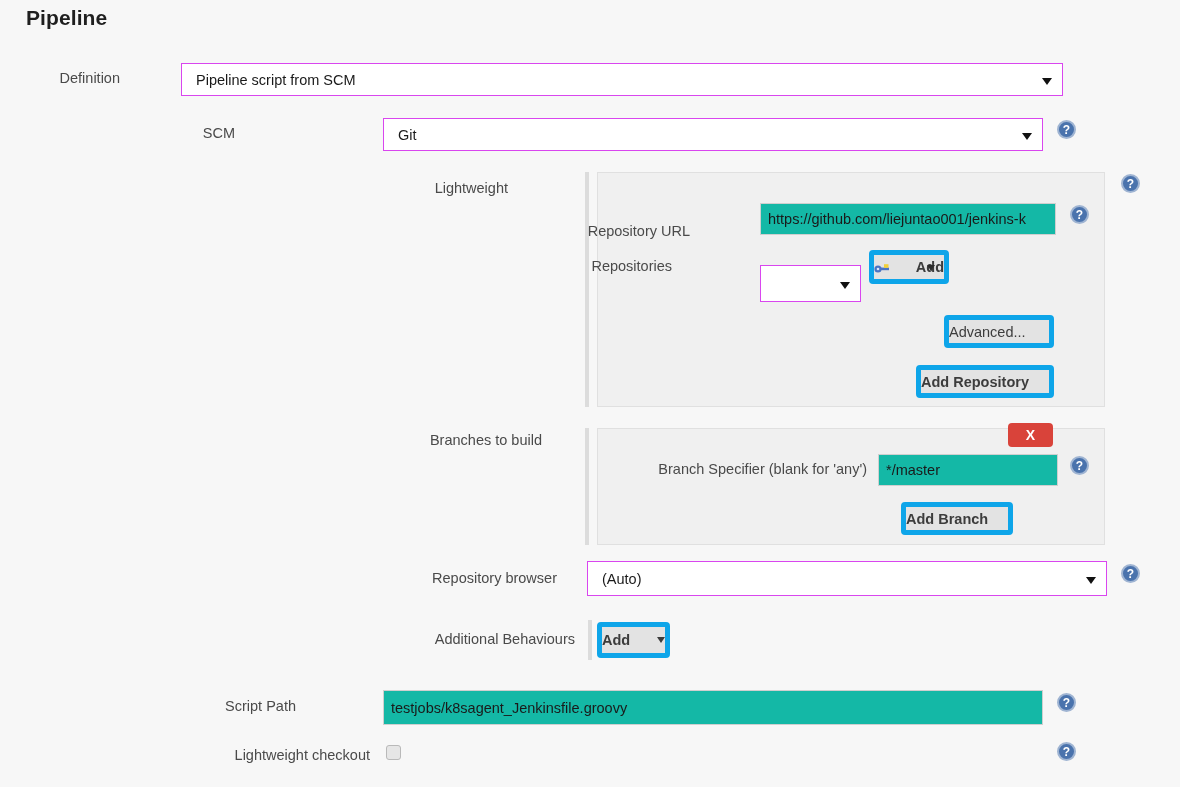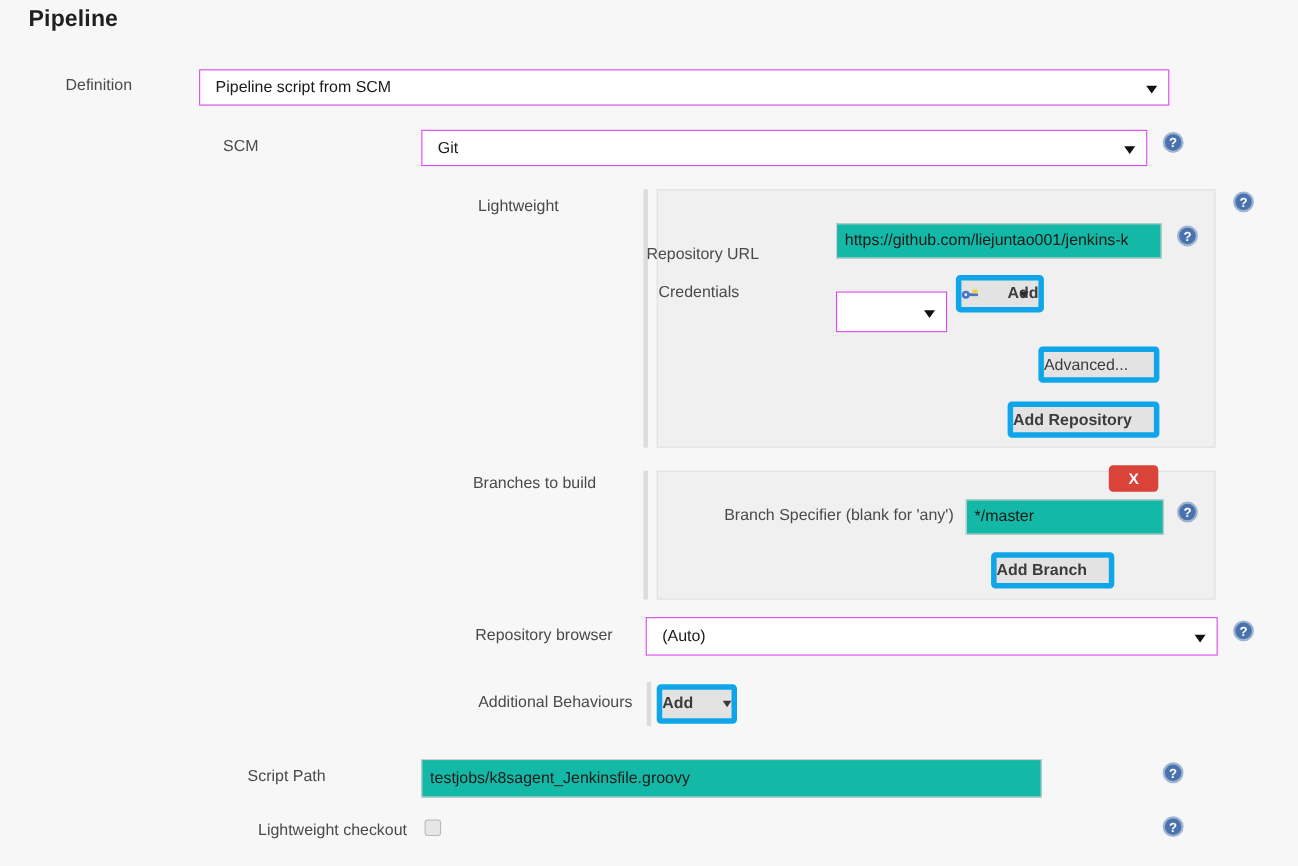--- a/index.html
+++ b/index.html
@@ -194,21 +194,21 @@
 
 <div class="lbl" style="left:330px; top:180px; width:178px;">Lightweight</div>
 <div class="accent" style="left:585px; top:172px; height:235px;"></div>
 <div class="panel" style="left:597px; top:172px; width:508px; height:235px;"></div>
 <div class="help" style="left:1121px; top:174px;">?</div>
 
 <div class="lbl" style="left:500px; top:210px; width:190px;margin-top:13px;">Repository URL</div>
 <input class="txt" style="left: 760px; top: 203px; width: 296px; height: 32px;" value="https://github.com/liejuntao001/jenkins-k">
 <div class="help" style="left:1070px; top:205px;">?</div>
 
-<div class="lbl" style="left:520px; top:258px; width:152px;">Credentials</div>
+<div class="lbl" style="left:520px; top:258px; width:152px;">Repositories</div>
 <div class="sel" style="left:760px; top:265px; width:101px; height:37px;">
   <span></span>
   <span class="caret"></span>
 </div>
 <div class="btn" style="left:869px; top:250px; width:80px; height:34px; font-weight:bold;">
   <span class="keyicon">
     <svg width="17" height="12" viewBox="0 0 17 12">
       <circle cx="4" cy="7" r="3.6" fill="#4a74c4"></circle>
       <circle cx="4" cy="7" r="1.3" fill="#dfe6f5"></circle>
       <rect x="6" y="5.6" width="9" height="2.6" fill="#4a74c4"></rect>
@@ -240,18 +240,18 @@
 <div class="help" style="left:1121px; top:564px;">?</div>
 
 <div class="lbl" style="left:330px; top:631px; width:245px;">Additional Behaviours</div>
 <div class="accent" style="left:588px; top:620px; height:40px;"></div>
 <div class="btn" style="left:597px; top:622px; width:73px; height:36px; font-weight:bold;">
   <span>Add</span>
   <span class="minicaret"></span>
 </div>
 
 <div class="lbl" style="left:100px; top:698px; width:196px;">Script Path</div>
-<input class="txt" style="left: 383px; top: 690px; width: 564px; height: 35px;" value="testjobs/k8sagent_Jenkinsfile.groovy">
+<input class="txt" style="left: 383px; top: 690px; width: 660px; height: 35px;" value="testjobs/k8sagent_Jenkinsfile.groovy">
 <div class="help" style="left:1057px; top:693px;">?</div>
 
 <div class="lbl" style="left:100px; top:747px; width:270px;">Lightweight checkout</div>
 <div class="cbox" style="left:386px; top:745px;"></div>
 <div class="help" style="left:1057px; top:742px;">?</div>
 
 </body></html>

